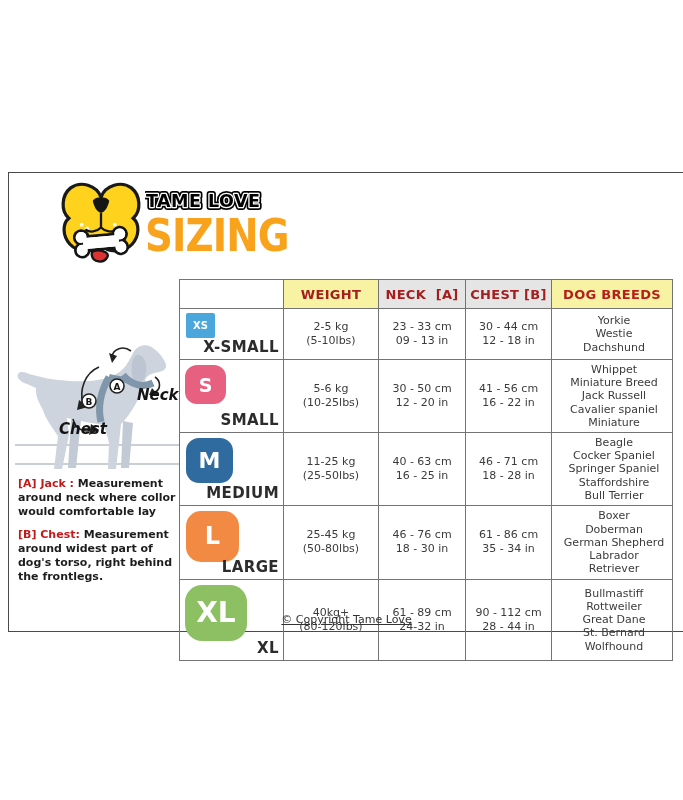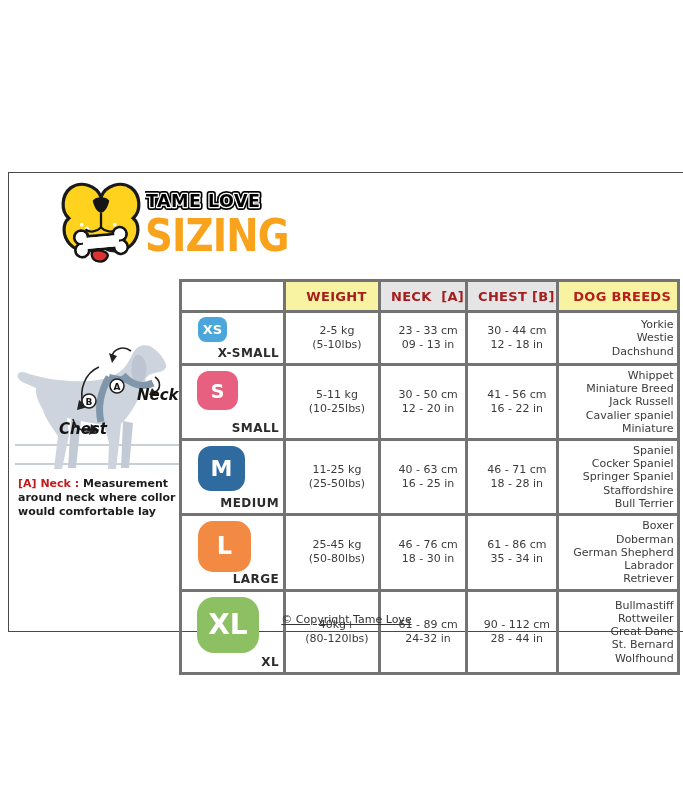--- a/index.html
+++ b/index.html
@@ -26,34 +26,34 @@
   .dd-marker-letter{font-weight:bold;font-size:9px;fill:#141414;}
   
   .notes{position:absolute;left:9px;top:304px;width:162px;font-size:11px;
     font-weight:bold;color:#1d1d1d;line-height:1.25;}
   .notes p{margin:0 0 10px 0;}
   .note-center{position:absolute;left:2px;top:399px;width:172px;text-align:center;
     font-size:10.5px;color:#3b3b3b;line-height:1.32;}
   .note-center .bold{font-weight:bold;color:#1d1d1d;}
   
   table.sizing{position:absolute;left:170px;top:106px;border-collapse:collapse;table-layout:fixed;}
-  table.sizing th,table.sizing td{border:3px solid #737373;padding-left:10px;}
+  table.sizing th,table.sizing td{border:1px solid #737373;}
   th.corner{border:none;background:#fff;}
   th.col-h{font-size:13px;font-weight:bold;height:26px;white-space:pre;letter-spacing:.3px;}
   td{font-size:11px;color:#3b3b3b;text-align:center;vertical-align:middle;padding:0;}
   td .cell-line{line-height:1.3;}
-  td.breeds-cell{text-align:right;padding:3px 3px 3px 7px;}
+  td.breeds-cell{text-align:center;padding:3px 3px 3px 7px;}
   td.breeds-cell .breed-line{line-height:1.2;}
   td.size-cell{position:relative;text-align:left;vertical-align:top;}
-  .size-label{position:absolute;right:4px;bottom:3px;font-size:12px;font-weight:bold;
+  .size-label{position:absolute;right:4px;bottom:3px;font-size:15px;font-weight:bold;
     color:#2c2c2c;letter-spacing:.4px;}
   .badge{display:flex;align-items:center;justify-content:center;color:#fff;font-weight:bold;}
   tr.r0 td{height:44px} tr.r1 td{height:56px} tr.r2 td{height:63px}
   tr.r3 td{height:67px} tr.r4 td{height:74px}
-  tr.r0 .badge{width:29px;height:25px;border-radius:8px;font-size:13px;margin:4px 0 0 6px;}
+  tr.r0 .badge{width:29px;height:25px;border-radius:2px;font-size:10px;margin:4px 0 0 6px;}
   tr.r1 .badge{width:41px;height:39px;border-radius:12px;font-size:19px;margin:5px 0 0 5px;}
   tr.r2 .badge{width:47px;height:45px;border-radius:13px;font-size:22px;margin:5px 0 0 6px;}
   tr.r3 .badge{width:53px;height:51px;border-radius:15px;font-size:24px;margin:5px 0 0 6px;}
   tr.r4 .badge{width:62px;height:56px;border-radius:17px;font-size:28px;margin:5px 0 0 5px;}
   .copyright{position:absolute;left:0;width:100%;bottom:5px;text-align:center;
     font-size:11px;color:#333;text-decoration:underline;}
 </style>
 </head>
 <body>
 
@@ -132,22 +132,26 @@
     <g>
       <circle cx="76" cy="108" r="7" fill="#fff" stroke="#222" stroke-width="1.6"></circle>
       <text class="dd-marker-letter" x="76" y="111.5" text-anchor="middle">B</text>
     </g>
     <text class="dd-label" x="124" y="107">Neck</text>
     <text class="dd-label" x="46" y="141">Chest</text>
   </svg>
 
   <div class="notes">
     <p>
-      <span class="red term" style="color: rgb(193, 27, 27);">[A] Neck :</span>
+      <span class="red term" style="color: rgb(193, 27, 27);">[A] Jack :</span>
       <span>Measurement around neck where collor would comfortable lay</span>
+    </p>
+    <p>
+      <span class="red term" style="color: rgb(193, 27, 27);">[B] Chest:</span>
+      <span>Measurement around widest part of dog's torso, right behind the frontlegs.</span>
     </p>
   </div>
 
   <table class="sizing">
     <colgroup>
       <col style="width:104px">
         <col style="width:95px">
         <col style="width:87px">
       <col style="width:86px">
         <col style="width:121px">
@@ -184,21 +188,21 @@
             <div class="breed-line">Westie</div>
             <div class="breed-line">Dachshund</div>
           </td>
         </tr>
         <tr class="r1">
           <td class="size-cell">
             <div class="badge" style="background: rgb(232, 96, 127);">S</div>
             <span class="size-label">SMALL</span>
           </td>
           <td>
-            <div class="cell-line">5-11 kg</div>
+            <div class="cell-line">5-6 kg</div>
             <div class="cell-line">(10-25lbs)</div>
           </td>
           <td>
             <div class="cell-line">30 - 50 cm</div>
             <div class="cell-line">12 - 20 in</div>
           </td>
           <td>
             <div class="cell-line">41 - 56 cm</div>
             <div class="cell-line">16 - 22 in</div>
           </td>
@@ -221,21 +225,21 @@
           </td>
           <td>
             <div class="cell-line">40 - 63 cm</div>
             <div class="cell-line">16 - 25 in</div>
           </td>
           <td>
             <div class="cell-line">46 - 71 cm</div>
             <div class="cell-line">18 - 28 in</div>
           </td>
           <td class="breeds-cell">
-            <div class="breed-line">Spaniel</div>
+            <div class="breed-line">Beagle</div>
             <div class="breed-line">Cocker Spaniel</div>
             <div class="breed-line">Springer Spaniel</div>
             <div class="breed-line">Staffordshire</div>
             <div class="breed-line">Bull Terrier</div>
           </td>
         </tr>
         <tr class="r3">
           <td class="size-cell">
             <div class="badge" style="background: rgb(242, 138, 68);">L</div>
             <span class="size-label">LARGE</span>

